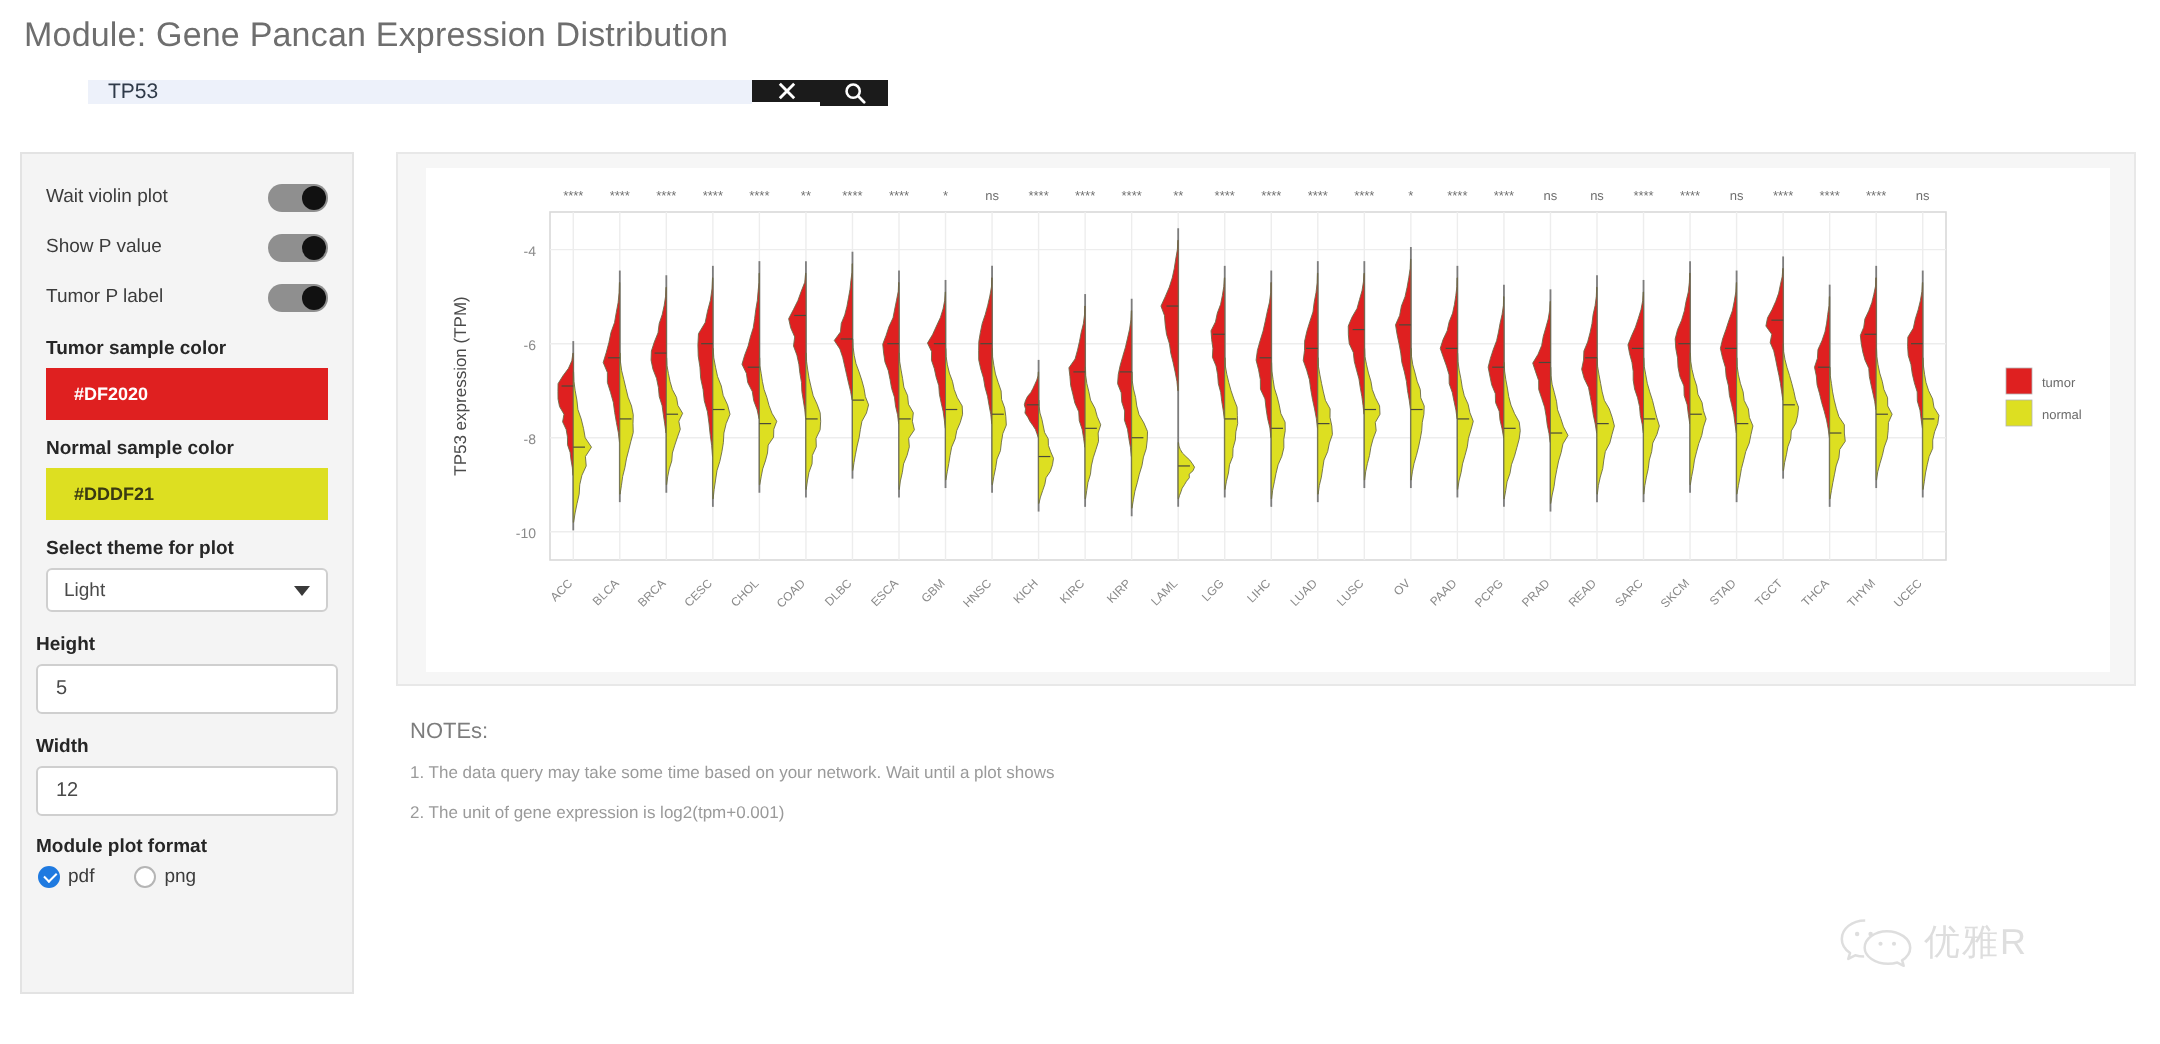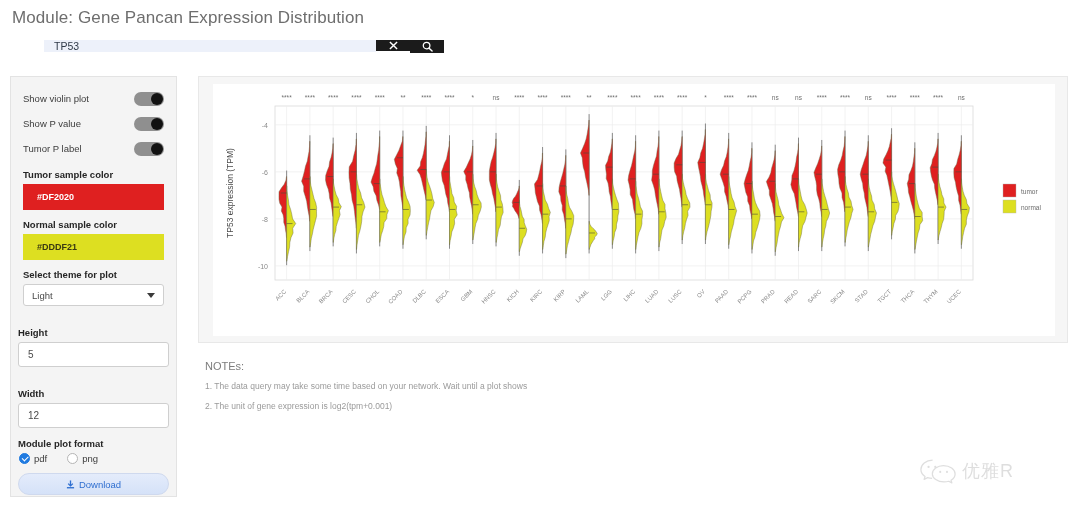--- a/index.html
+++ b/index.html
@@ -85,21 +85,21 @@
   .select-box .caret {
     position: absolute; right: 8px; top: 50%;
     margin-top: -2px;
     width: 0; height: 0;
     border-left: 4px solid transparent;
     border-right: 4px solid transparent;
     border-top: 5px solid #3a3a3a;
   }
   .outer-label {
     font-size: 9.5px; font-weight: bold; color: #262626;
-    display: block; margin: 21px 0 4px -5px;
+    display: block; margin: 11px 0 4px -5px;
   }
   .text-input {
     width: 100%; height: 25px; background: #ffffff;
     border: 1px solid #cfcfcf; border-radius: 3px;
     font-size: 10px; color: #4a4a4a; padding: 0 9px;
     outline: none; font-family: "Liberation Sans", sans-serif;
     margin-left: -5px; width: calc(100% + 10px);
   }
   .fmt-label {
     font-size: 9.5px; font-weight: bold; color: #262626;
@@ -176,21 +176,21 @@
       <svg width="11" height="11" viewBox="0 0 12 12">
         <circle cx="5" cy="5" r="3.6" stroke="#fff" stroke-width="1.4" fill="none"></circle>
         <path d="M7.8 7.8 L11 11" stroke="#fff" stroke-width="1.5" stroke-linecap="round"></path>
       </svg>
     </button>
   </div>
 
   <div class="sidebar">
 
     <div class="toggle-row">
-      <span class="toggle-label">Show violin plot</span>
+      <span class="toggle-label">Wait violin plot</span>
       <span class="switch">
           <span class="knob"></span>
         </span>
     </div>
     <div class="toggle-row">
       <span class="toggle-label">Show P value</span>
       <span class="switch">
           <span class="knob"></span>
         </span>
     </div>
@@ -224,28 +224,20 @@
       <label class="radio-item checked">
         <span class="rb"></span>
         <span>pdf</span>
       </label>
       <label class="radio-item">
         <span class="rb"></span>
         <span>png</span>
       </label>
     </div>
 
-    <div class="download-btn">
-      <svg width="9" height="9" viewBox="0 0 10 10">
-        <path d="M5 0.5 V6" stroke="#2f6fd0" stroke-width="1.5"></path>
-        <path d="M2.4 4 L5 6.6 L7.6 4" stroke="#2f6fd0" stroke-width="1.4" fill="none"></path>
-        <path d="M1 8.6 H9" stroke="#2f6fd0" stroke-width="1.5"></path>
-      </svg>
-      <span>Download</span>
-    </div>
   </div>
 
   <div class="plot-panel">
     <div class="plot-inner">
       <svg class="plot-svg" id="violin-svg" width="842" height="252" viewBox="0 0 842 252">
           <rect x="62" y="22" width="698" height="174" fill="#ffffff" stroke="#d9d9d9" stroke-width="0.8"></rect>
           <line x1="73.63333333333333" y1="22" x2="73.63333333333333" y2="196" stroke="#ededed" stroke-width="0.7"></line>
           <line x1="96.9" y1="22" x2="96.9" y2="196" stroke="#ededed" stroke-width="0.7"></line>
           <line x1="120.16666666666666" y1="22" x2="120.16666666666666" y2="196" stroke="#ededed" stroke-width="0.7"></line>
           <line x1="143.43333333333334" y1="22" x2="143.43333333333334" y2="196" stroke="#ededed" stroke-width="0.7"></line>

